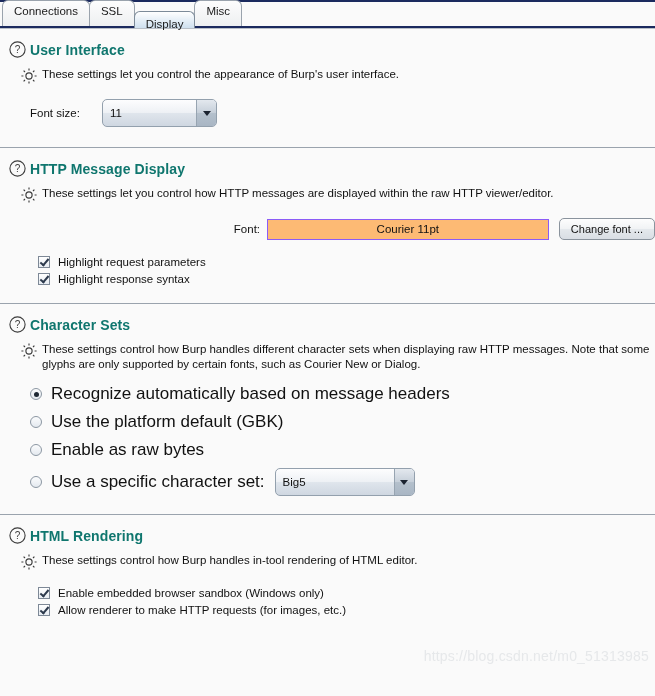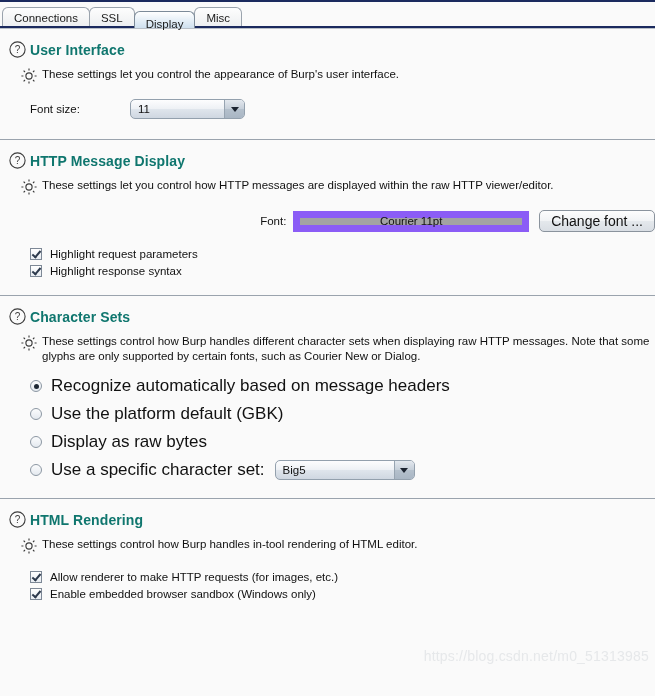--- a/index.html
+++ b/index.html
@@ -32,21 +32,21 @@
     padding-left: 2px;
     box-sizing: border-box;
   }
   .tabs {
     display: flex;
     align-items: flex-end;
     height: 26px;
   }
   .tab {
     position: relative;
-    height: 21px;
+    height: 28px;
     line-height: 21px;
     padding: 0 11px;
     font-size: 11.5px;
     color: #1a1a1a;
     background: linear-gradient(to bottom, #fdfdfd 0%, #eceef0 100%);
     border: 1px solid #9aa3ad;
     border-bottom: none;
     border-radius: 6px 6px 0 0;
     margin-right: -1px;
     white-space: nowrap;
@@ -139,21 +139,21 @@
   .field-label {
     font-size: 11.5px;
     color: #111;
     width: 72px;
   }
 
   
   .combo {
     display: inline-flex;
     align-items: stretch;
-    height: 20px;
+    height: 28px;
     border: 1px solid #93a0ad;
     border-radius: 5px;
     background: linear-gradient(to bottom, #fdfdfe 0%, #eef1f5 48%, #dfe5ec 52%, #cfd7e1 100%);
     box-sizing: border-box;
     overflow: hidden;
     cursor: default;
   }
   .combo .combo-text {
     flex: 1;
     display: flex;
@@ -175,54 +175,55 @@
     border-left: 4px solid transparent;
     border-right: 4px solid transparent;
     border-top: 5px solid #1b2330;
   }
   .combo-fontsize { width: 115px; }
   .combo-lookfeel { width: 115px; }
   .combo-charset  { width: 140px; }
 
   
   .textfield {
-    width: 236px;
+    width: 282px;
     height: 21px;
-    border: 7px solid #8b5cf6;
-    background: #a3a3a3;
+    border: 1px solid #8b5cf6;
+    background: #fdba74;
     box-sizing: border-box;
     display: flex;
     align-items: center;
     justify-content: center;
     font-size: 11.5px;
     color: #111;
   }
 
   
   .btn {
     height: 22px;
     padding: 0 11px;
     border: 1px solid #8a939d;
     border-radius: 5px;
     background: linear-gradient(to bottom, #fdfdfd 0%, #f1f3f5 48%, #e4e8ec 52%, #d9dee4 100%);
-    font-size: 14px;
+    font-size: 11px;
     color: #111;
     display: inline-flex;
     align-items: center;
     justify-content: center;
     cursor: default;
     box-sizing: border-box;
     font-family: "Liberation Sans", sans-serif;
   }
 
   
   .check-row {
     display: flex;
     align-items: center;
     margin-top: 5px;
+    margin-left: 8px;
   }
   .checkbox {
     width: 12px;
     height: 12px;
     border: 1px solid #7d8896;
     background: linear-gradient(to bottom, #ffffff 0%, #e7ecf2 100%);
     box-sizing: border-box;
     position: relative;
     margin-right: 8px;
     flex: none;
@@ -319,21 +320,21 @@
               <circle cx="9" cy="9" r="3.1"></circle>
               <path d="M9 1.4v2.0M9 14.6v2.0M1.4 9h2.0M14.6 9h2.0M3.6 3.6l1.4 1.4M13.0 13.0l1.4 1.4M14.4 3.6L13.0 5.0M5.0 13.0L3.6 14.4"></path>
             </g>
           </svg>
         </span>
       </div>
       <div class="sec-desc">These settings let you control the appearance of Burp's user interface.</div>
     </div>
 
     <div class="body-indent" style="padding-bottom:20px;">
-      <div class="field-row" style="margin-top:14px;gap:28px;">
+      <div class="field-row" style="margin-top:14px;">
         <div class="field-label">Font size:</div>
         <div class="combo combo-fontsize">
           <div class="combo-text">11</div>
           <div class="combo-arrow">
               <span class="arrow-glyph"></span>
             </div>
         </div>
       </div>
     </div>
   </div>
@@ -419,21 +420,21 @@
           <div class="radio-row">
             <span class="radio selected"></span>
             <span class="radio-label">Recognize automatically based on message headers</span>
           </div>
           <div class="radio-row">
             <span class="radio"></span>
             <span class="radio-label">Use the platform default (GBK)</span>
           </div>
           <div class="radio-row">
             <span class="radio"></span>
-            <span class="radio-label">Display as raw bytes</span>
+            <span class="radio-label">Enable as raw bytes</span>
           </div>
           <div class="radio-row">
             <span class="radio"></span>
             <span class="radio-label">Use a specific character set:</span>
             <div class="combo combo-charset inline-gap">
               <div class="combo-text">Big5</div>
               <div class="combo-arrow">
                 <span class="arrow-glyph"></span>
               </div>
             </div>
@@ -467,25 +468,25 @@
           </svg>
         </span>
       </div>
       <div class="sec-desc">These settings control how Burp handles in-tool rendering of HTML editor.</div>
     </div>
 
     <div class="body-indent">
       <div id="html-checkboxes" style="margin-top:16px;">
           <div class="check-row">
             <span class="checkbox checked"></span>
-            <span class="check-label">Allow renderer to make HTTP requests (for images, etc.)</span>
+            <span class="check-label">Enable embedded browser sandbox (Windows only)</span>
           </div>
           <div class="check-row">
             <span class="checkbox checked"></span>
-            <span class="check-label">Enable embedded browser sandbox (Windows only)</span>
+            <span class="check-label">Allow renderer to make HTTP requests (for images, etc.)</span>
           </div>
         </div>
     </div>
   </div>
 
 </div>
 
 <div class="watermark">https://blog.csdn.net/m0_51313985</div>
 
 </body></html>

